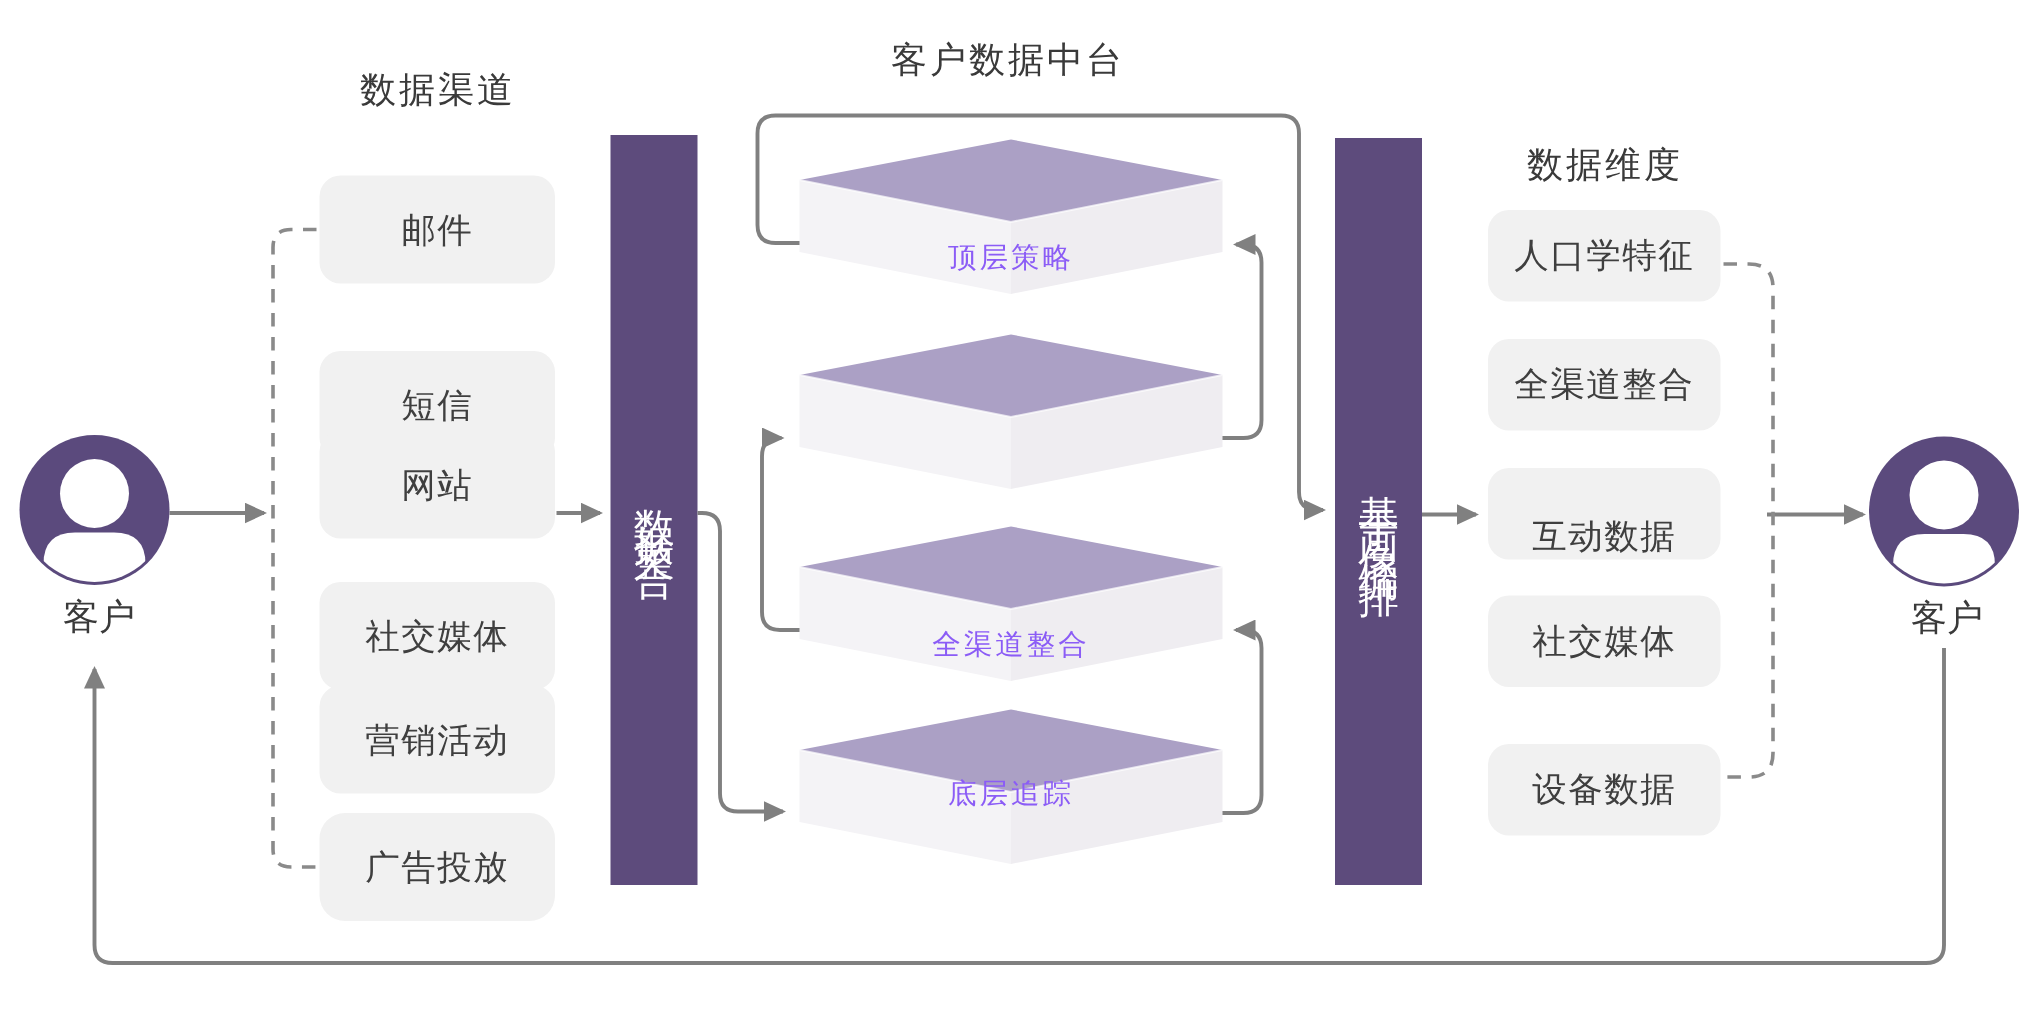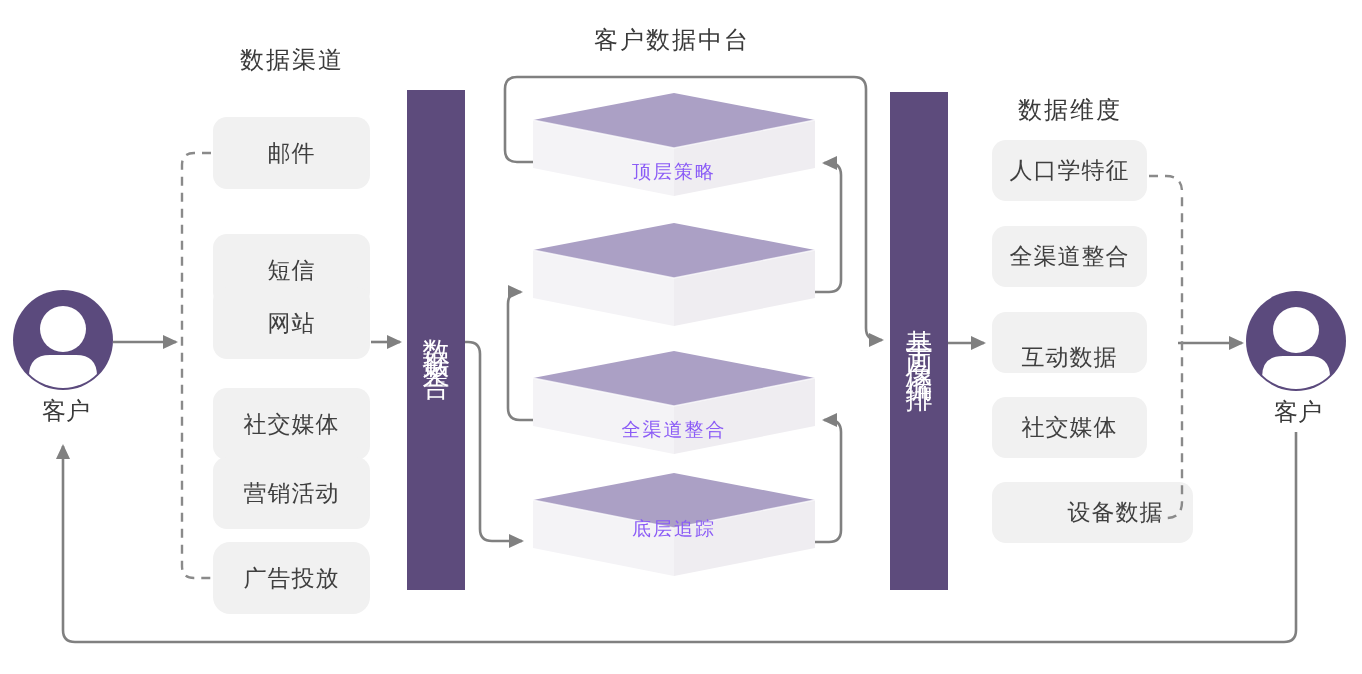--- a/index.html
+++ b/index.html
@@ -167,17 +167,17 @@
     </div>
   <div class="chip right-col" style="left:992px;top:226px;">
       <span>全渠道整合</span>
     </div>
   <div class="chip right-col" style="left:992px;top:312px;align-items:flex-end;">
       <span>互动数据</span>
     </div>
   <div class="chip right-col" style="left:992px;top:397px;">
       <span>社交媒体</span>
     </div>
-  <div class="chip right-col" style="left:992px;top:482px;padding-left:46px;">
+  <div class="chip right-col" style="left:992px;top:496px;">
       <span>设备数据</span>
     </div>
 
 </div>
 
 </body></html>

